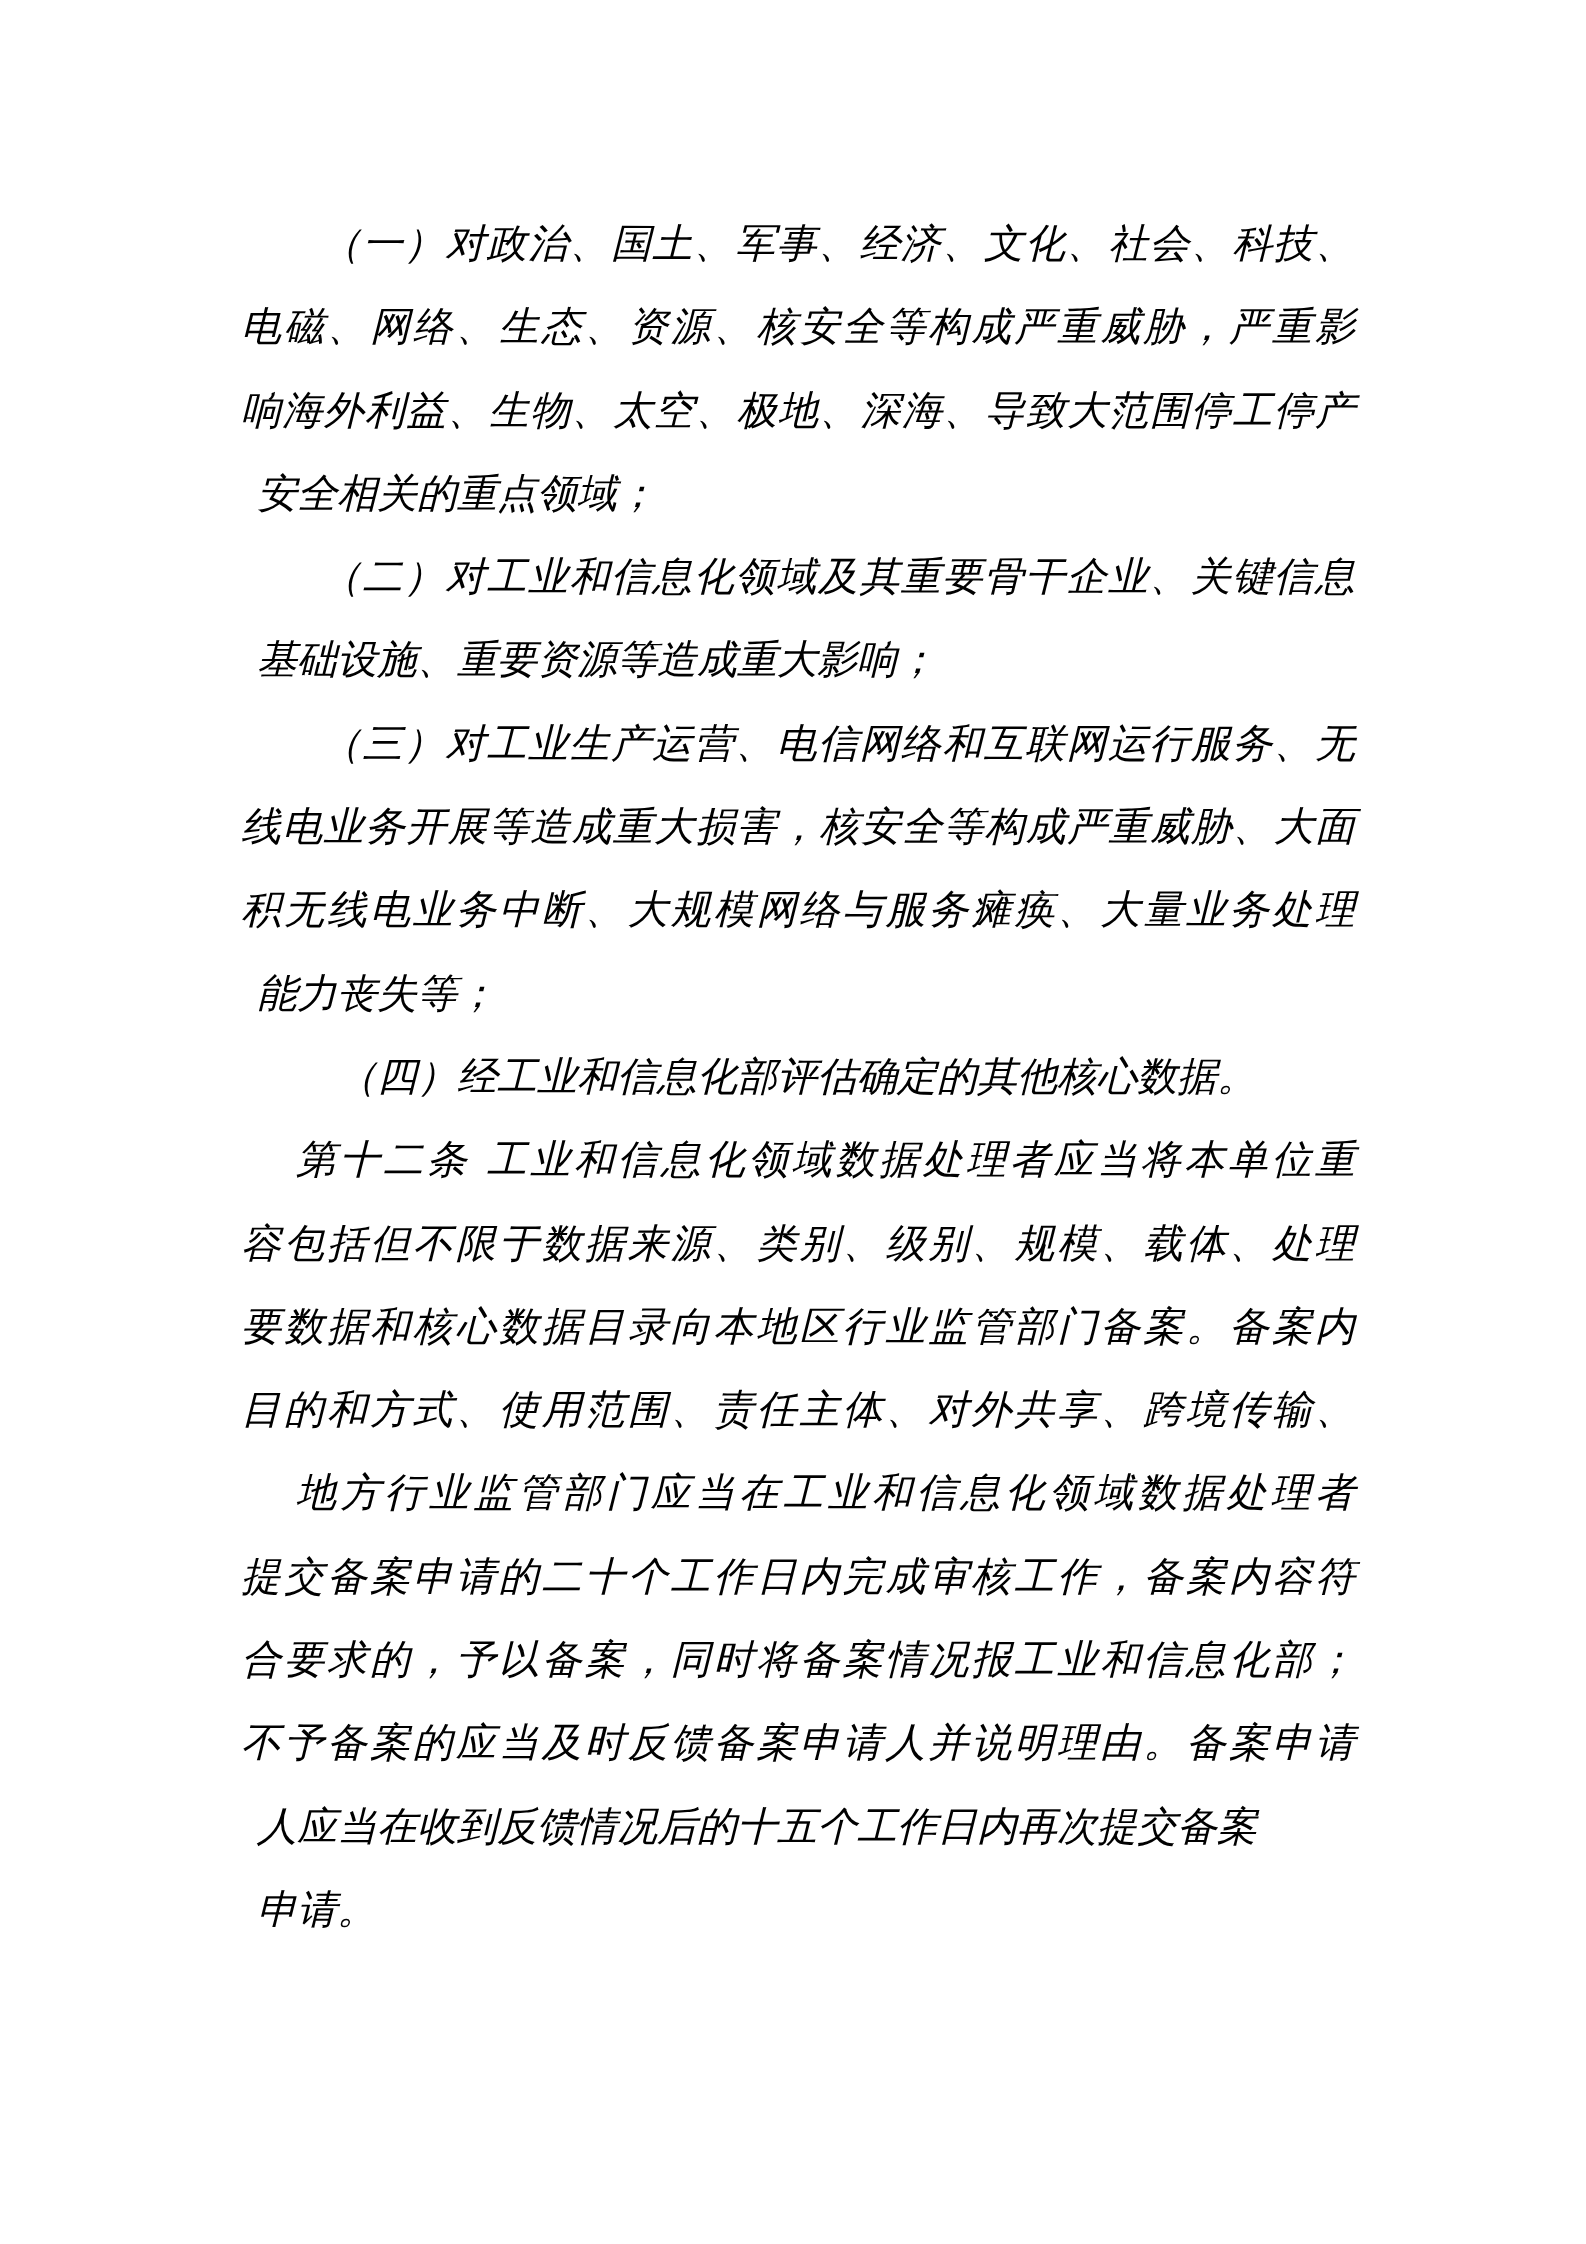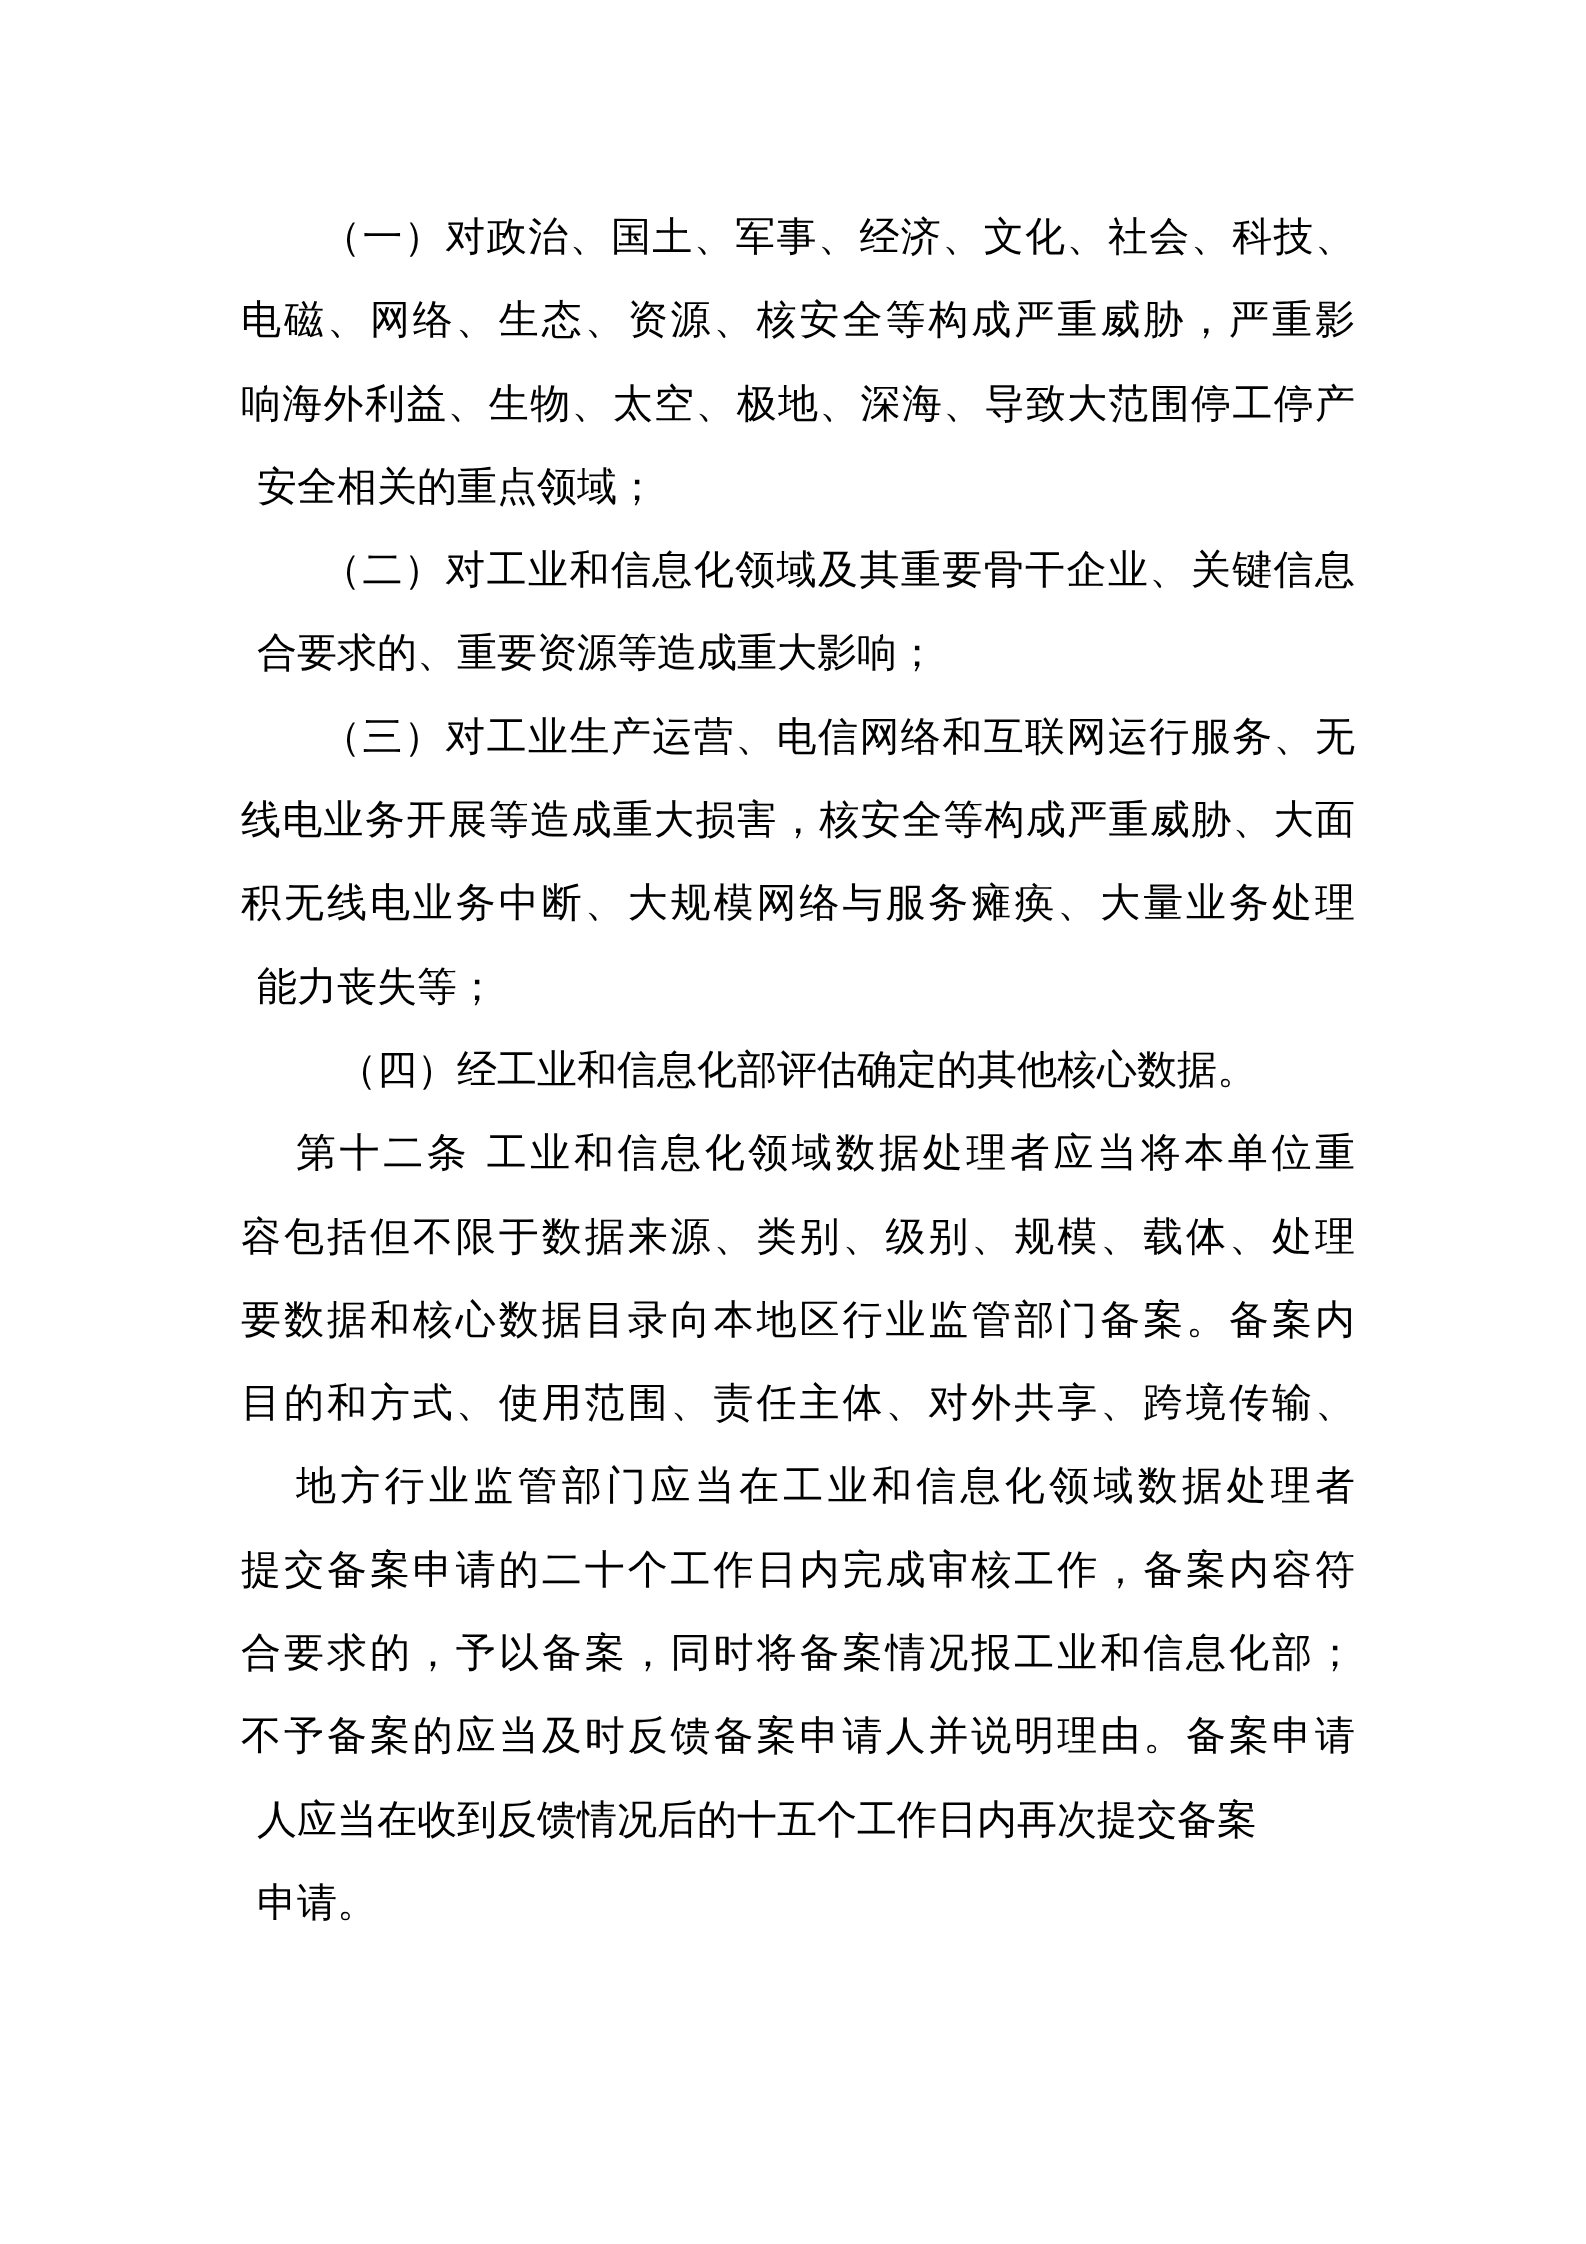--- a/index.html
+++ b/index.html
@@ -11,22 +11,23 @@
       width: 1586px;
       height: 2244px;
       position: relative;
       overflow: hidden;
       font-family: "DejaVu Serif", "Liberation Serif", serif;
       color: #000000;
     }
     .page {
       position: absolute;
       left: 241px;
-      top: 195px;
+      top: 202px;
       width: 1114px;
+      font-style: italic;
     }
     .line {
       height: 83.3px;
       line-height: 83.3px;
       font-size: 40px;
       white-space: nowrap;
       text-align: justify;
       text-align-last: justify;
       letter-spacing: 0px;
     }
@@ -44,21 +45,21 @@
 
   <div class="paragraph">
     <div class="line indent-1">（一）对政治、国土、军事、经济、文化、社会、科技、</div>
     <div class="line">电磁、网络、生态、资源、核安全等构成严重威胁，严重影</div>
     <div class="line">响海外利益、生物、太空、极地、深海、导致大范围停工停产</div>
     <div class="line last">安全相关的重点领域；</div>
   </div>
 
   <div class="paragraph">
     <div class="line indent-1">（二）对工业和信息化领域及其重要骨干企业、关键信息</div>
-    <div class="line last">合要求的、重要资源等造成重大影响；</div>
+    <div class="line last">基础设施、重要资源等造成重大影响；</div>
   </div>
 
   <div class="paragraph">
     <div class="line indent-1">（三）对工业生产运营、电信网络和互联网运行服务、无</div>
     <div class="line">线电业务开展等造成重大损害，核安全等构成严重威胁、大面</div>
     <div class="line">积无线电业务中断、大规模网络与服务瘫痪、大量业务处理</div>
     <div class="line last">能力丧失等；</div>
   </div>
 
   <div class="paragraph">

